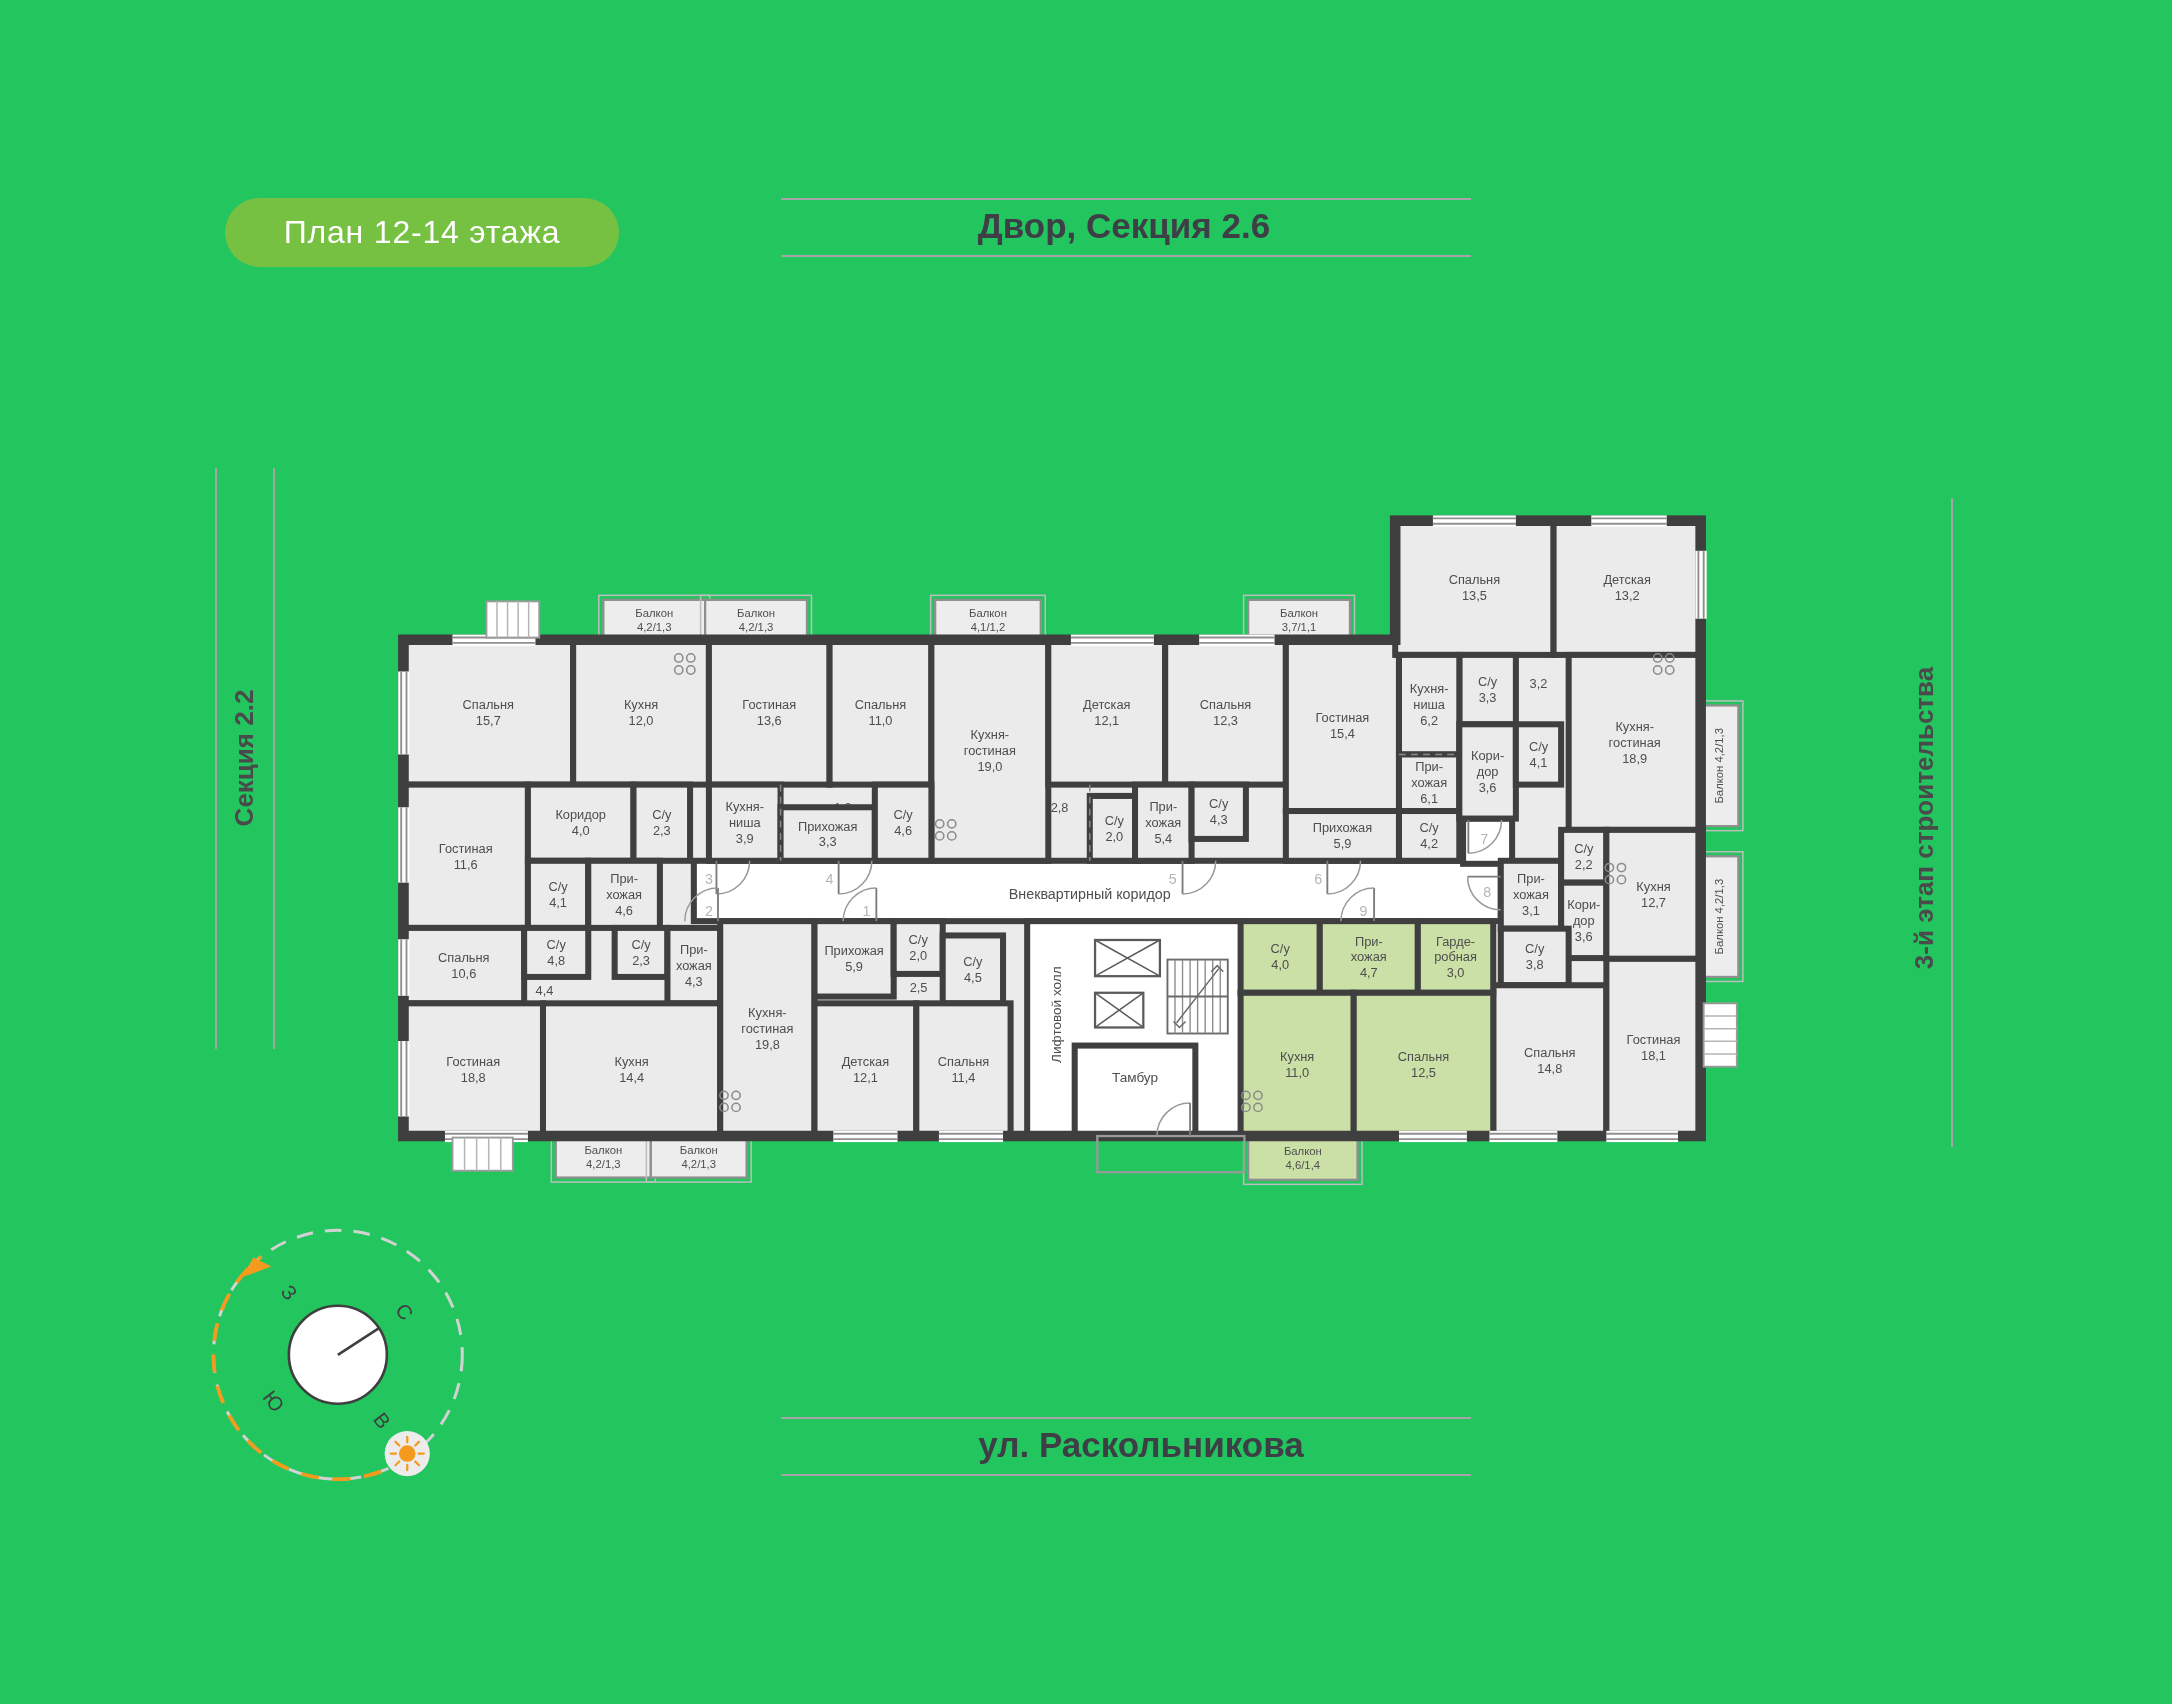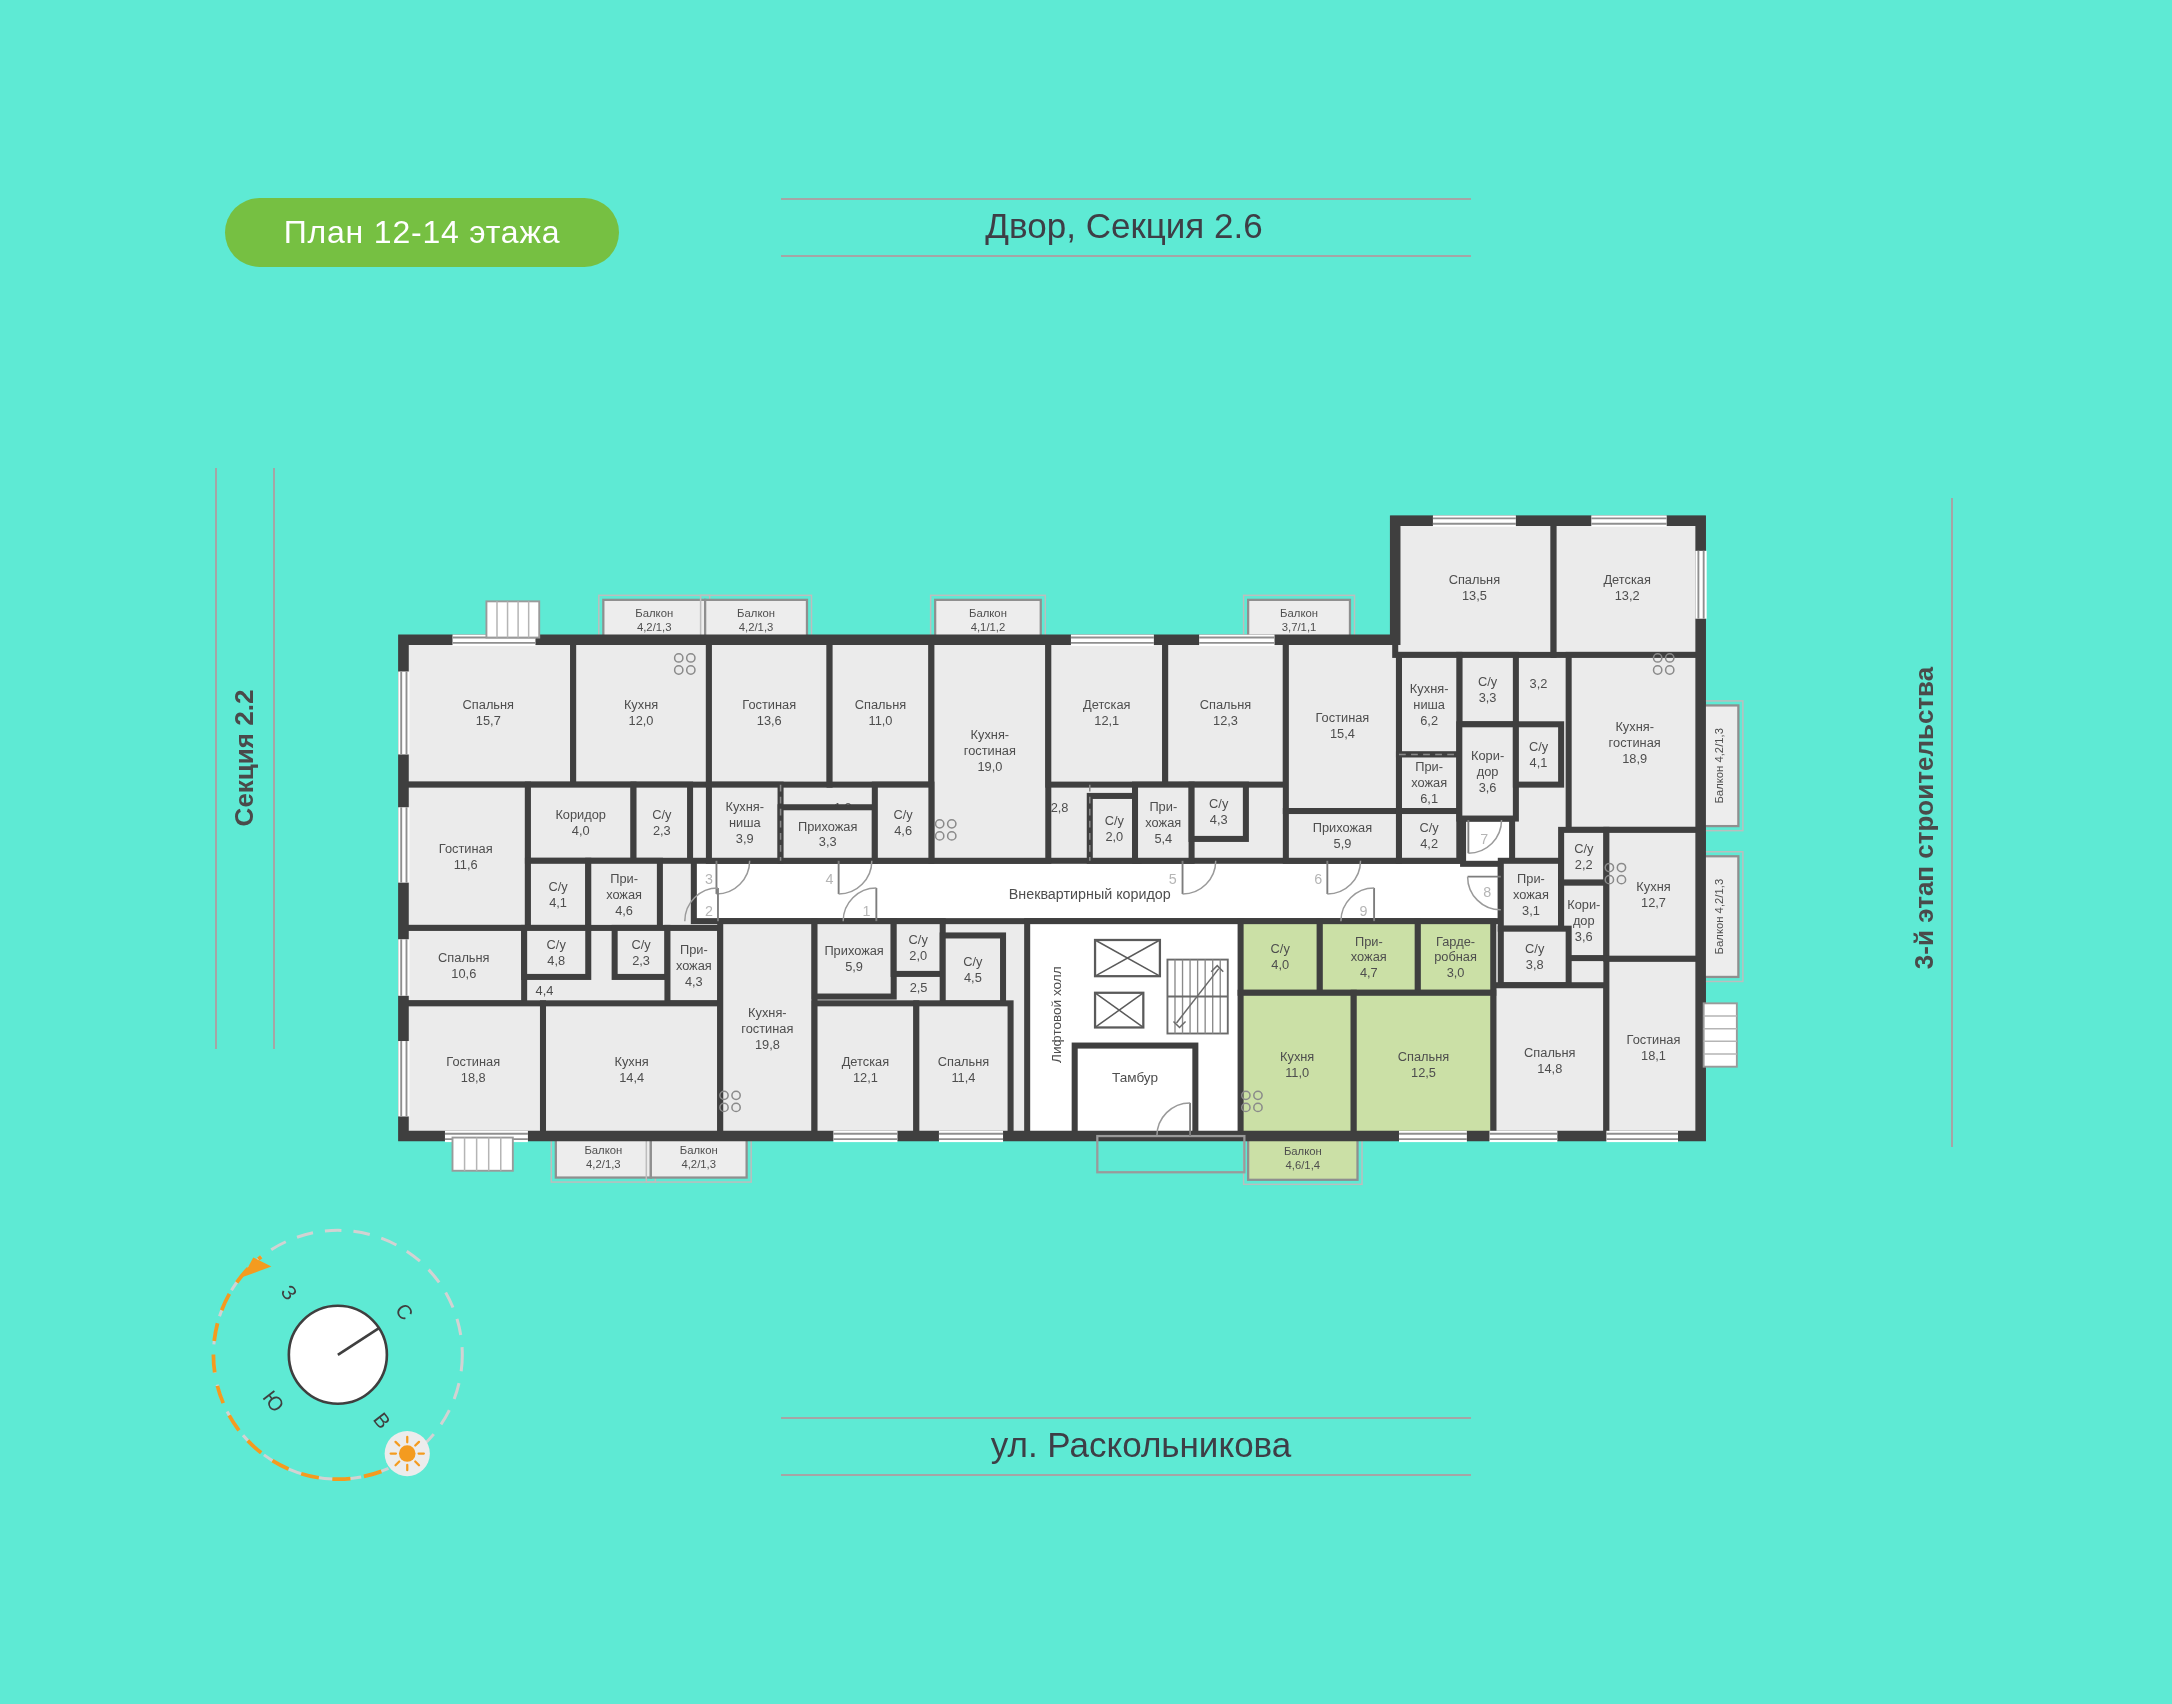--- a/index.html
+++ b/index.html
@@ -1,21 +1,21 @@
 <!DOCTYPE html>
 <html style="font-size:12px"><head>
 <meta charset="utf-8">
 <style>
   html,body{margin:0;padding:0;background:#fff;}
   body{font-family:"Liberation Sans","DejaVu Sans",sans-serif;}
-  #stage{position:relative;width:2172px;height:1705px;background:#5eead4;overflow:hidden;}
+  #stage{position:relative;width:2172px;height:1705px;background:#22c55e;overflow:hidden;}
   #plan-svg{position:absolute;left:0;top:0;}
   .badge{position:absolute;left:225px;top:198px;width:394px;height:69px;border-radius:35px;
          display:flex;align-items:center;justify-content:center;color:#fff;font-size:32px;font-weight:500;letter-spacing:0.8px;}
-  .htitle{position:absolute;transform:translate(-50%,-50%);font-size:35px;font-weight:400;color:#3e3e46;white-space:nowrap;}
+  .htitle{position:absolute;transform:translate(-50%,-50%);font-size:35px;font-weight:700;color:#3e3e46;white-space:nowrap;}
   .vtitle{position:absolute;transform:translate(-50%,-50%) rotate(-90deg);font-size:26px;font-weight:700;color:#4a4a4a;white-space:nowrap;}
   .hline{position:absolute;height:2.3px;background:#a5a5a5;}
   .vline{position:absolute;width:2.3px;background:#a5a5a5;}
 </style>
 </head>
 <body>
 
 <div id="stage">
 
   <div class="badge" style="background: rgb(118, 192, 66);">План 12-14 этажа</div>

